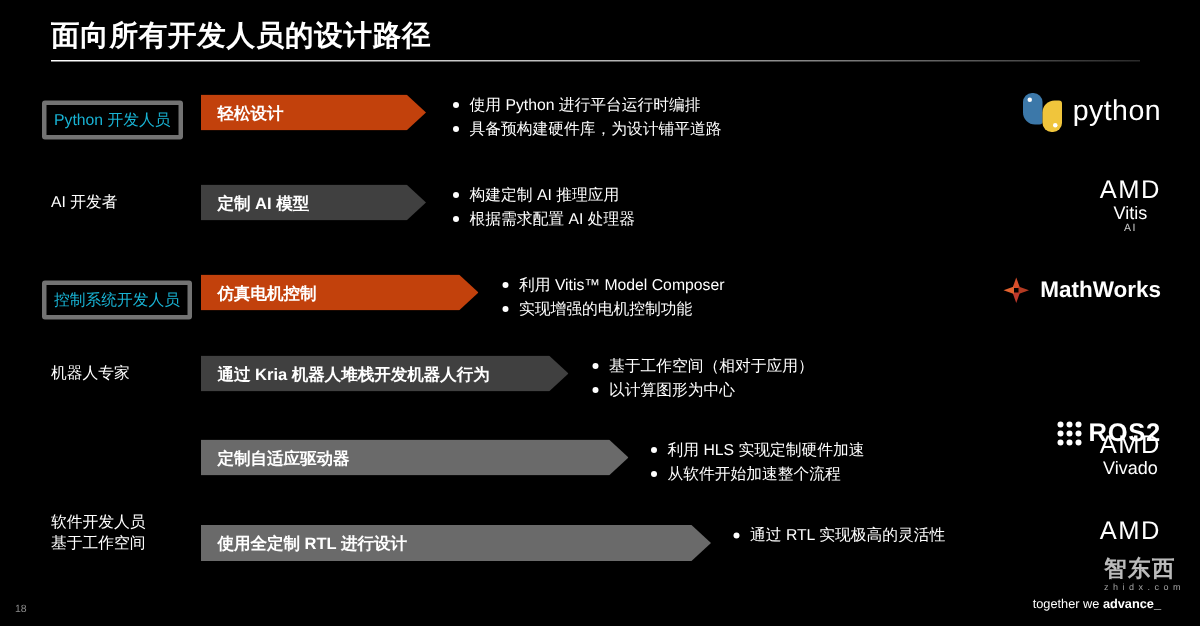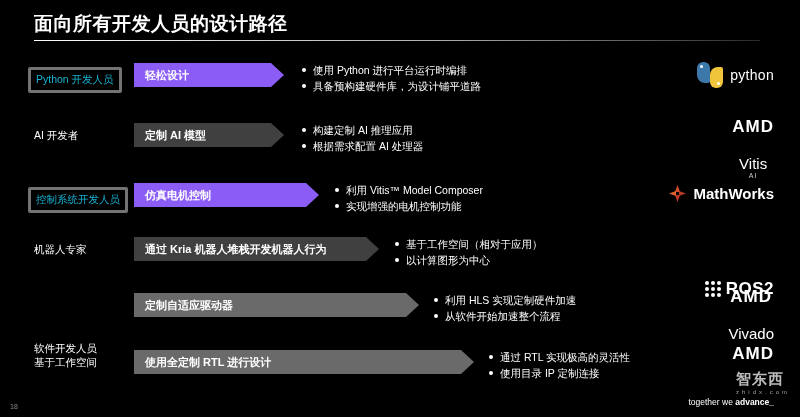--- a/index.html
+++ b/index.html
@@ -31,21 +31,21 @@
     padding:3px 5px;font-size:10.5px;color:#18b3d4;white-space:nowrap;
   }
 
   
   .chev{
     position:absolute;height:24px;display:flex;align-items:center;
     padding-left:11px;box-sizing:border-box;
     font-size:11px;font-weight:bold;color:#ffffff;white-space:nowrap;
     clip-path:polygon(0 0,calc(100% - 13px) 0,100% 50%,calc(100% - 13px) 100%,0 100%);
   }
-  .chev.cyan{background:#8b5cf6;color:#ffffff;}
+  .chev.cyan{background:#c2410c;color:#ffffff;}
   .chev.grey{background:#404040;color:#ffffff;}
   .chev.dgrey{background:#6a6a6a;color:#ffffff;}
 
   
   .bullets{position:absolute;font-size:10.5px;color:#ffffff;line-height:16px;}
   .bullets div{position:relative;padding-left:13px;white-space:nowrap;}
   .bullets div:before{
     content:"";position:absolute;left:2px;top:6px;width:4px;height:4px;
     border-radius:50%;background:#ffffff;
   }
@@ -54,26 +54,26 @@
   .logo{position:absolute;right:26px;display:flex;align-items:center;justify-content:flex-end;}
 
   
   .py-wrap{display:flex;align-items:center;gap:7px;}
   .py-mark{position:relative;width:26px;height:26px;}
   .py-mark .b1,.py-mark .b2{position:absolute;width:13px;height:21px;}
   .py-mark .b1{left:0;top:0;background:#3c78a9;border-radius:6px 6px 2px 8px;}
   .py-mark .b2{right:0;bottom:0;background:#f0c53c;border-radius:8px 2px 6px 6px;}
   .py-mark .d1{position:absolute;left:3px;top:3px;width:3px;height:3px;border-radius:50%;background:#fff;}
   .py-mark .d2{position:absolute;right:3px;bottom:3px;width:3px;height:3px;border-radius:50%;background:#fff;}
-  .py-text{font-size:14px;color:#ffffff;letter-spacing:.3px;}
+  .py-text{font-size:19px;color:#ffffff;letter-spacing:.3px;}
 
   
   .amd-block{display:flex;flex-direction:column;align-items:center;}
-  .amd-word{font-size:17px;font-weight:bold;letter-spacing:1px;color:#ffffff;line-height:17px;}
-  .amd-sub{font-size:15px;color:#ffffff;margin-top:20px;}
+  .amd-word{font-size:17px;font-weight:normal;letter-spacing:1px;color:#ffffff;line-height:17px;}
+  .amd-sub{font-size:12px;color:#ffffff;margin-top:0;}
   .amd-sub2{font-size:7px;color:#cccccc;margin-top:0px;letter-spacing:1px;}
 
   
   .mw{display:flex;align-items:center;gap:6px;text-align:right;}
   .mw-mark{width:19px;height:19px;position:relative;}
   .mw-text{font-size:15px;font-weight:bold;color:#ffffff;}
 
   
   .ros{display:flex;align-items:center;gap:5px;}
   .ros-dots{display:grid;grid-template-columns:repeat(3,4px);grid-template-rows:repeat(3,4px);gap:2px;}
@@ -194,21 +194,20 @@
         <div class="amd-sub">Vivado</div>
       </div>
     </div>
   </div>
 
   <div class="row" style="top:345px;">
     <div class="role" style="left:34px;top:10px;">基于工作空间</div>
     <div class="chev dgrey" style="left:134px;top:5px;width:340px;">使用全定制 RTL 进行设计</div>
     <div class="bullets" style="left:487px;top:4px;">
       <div>通过 RTL 实现极高的灵活性</div>
-      <div>使用目录 IP 定制连接</div>
     </div>
     <div class="logo" style="top:0px;">
       <div class="amd-block">
         <div class="amd-word">AMD</div>
       </div>
     </div>
   </div>
 
   <div class="page-num">18</div>
 

